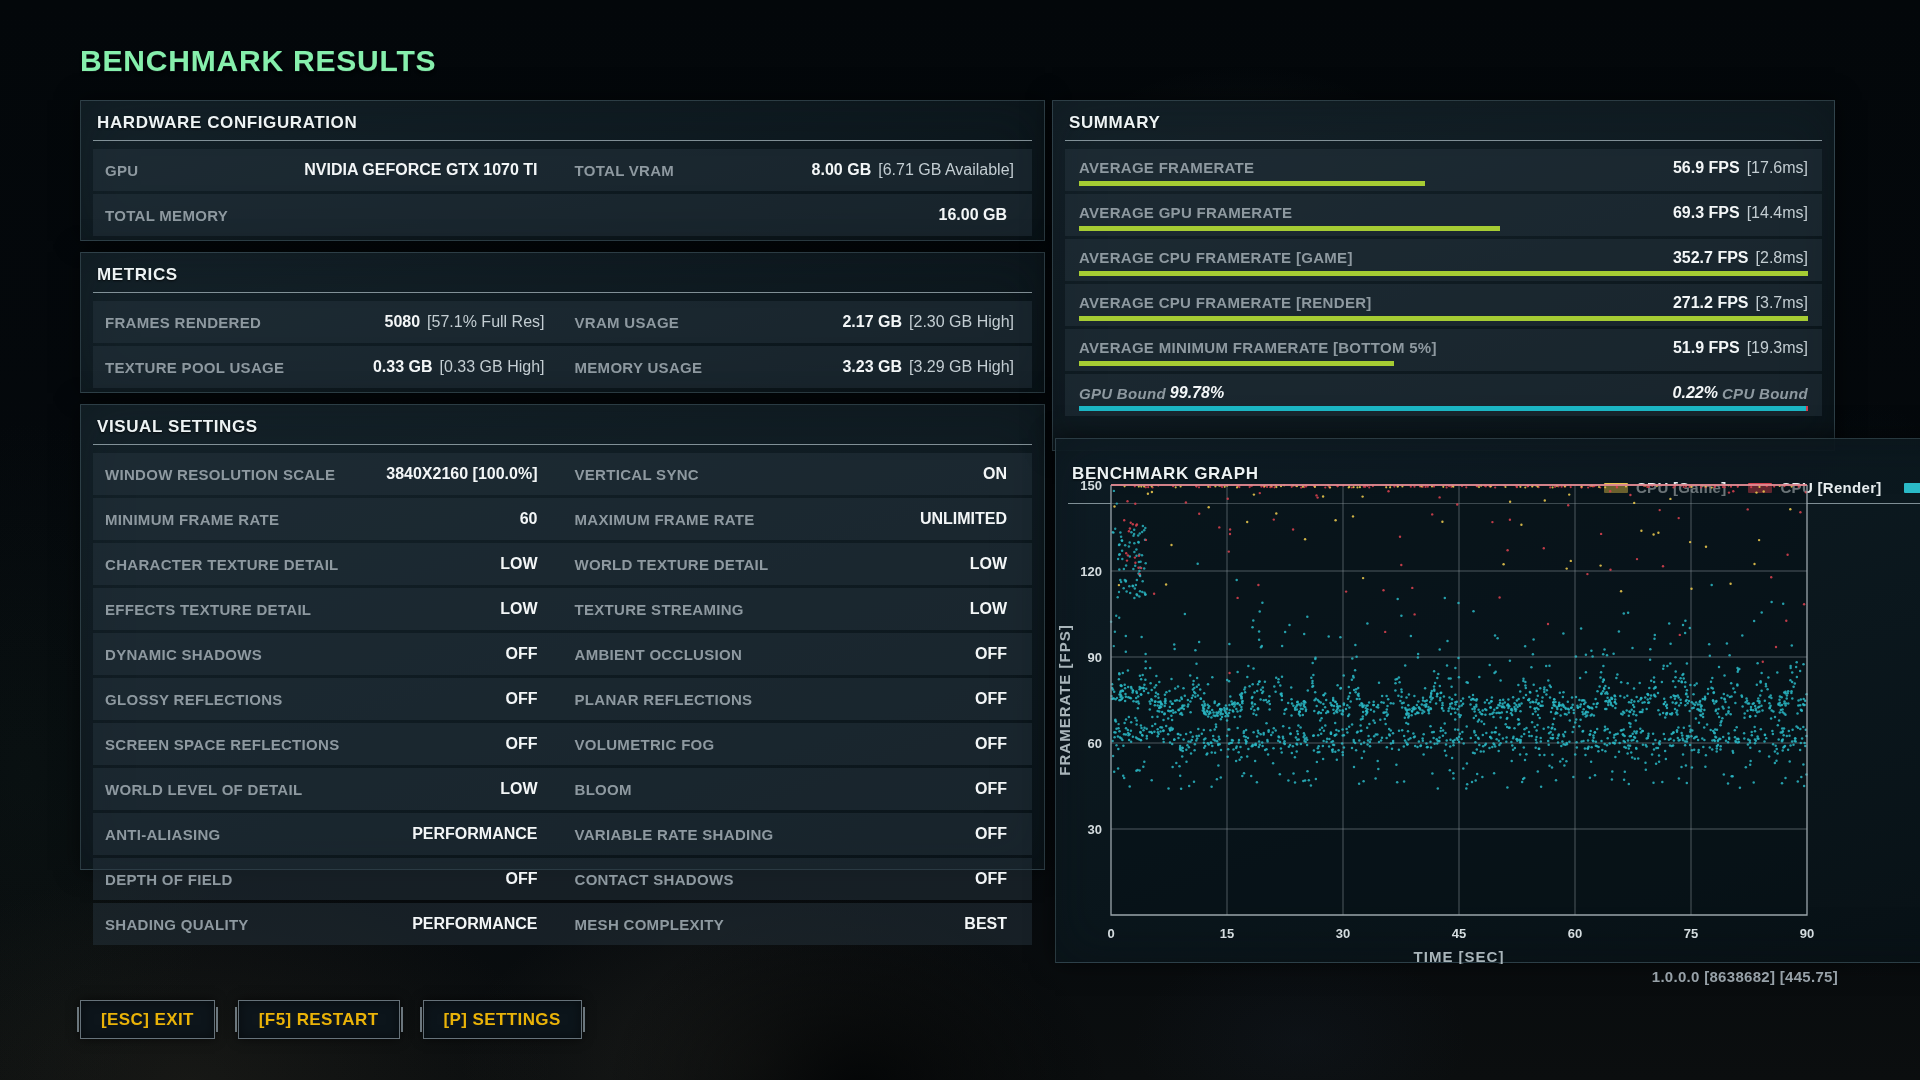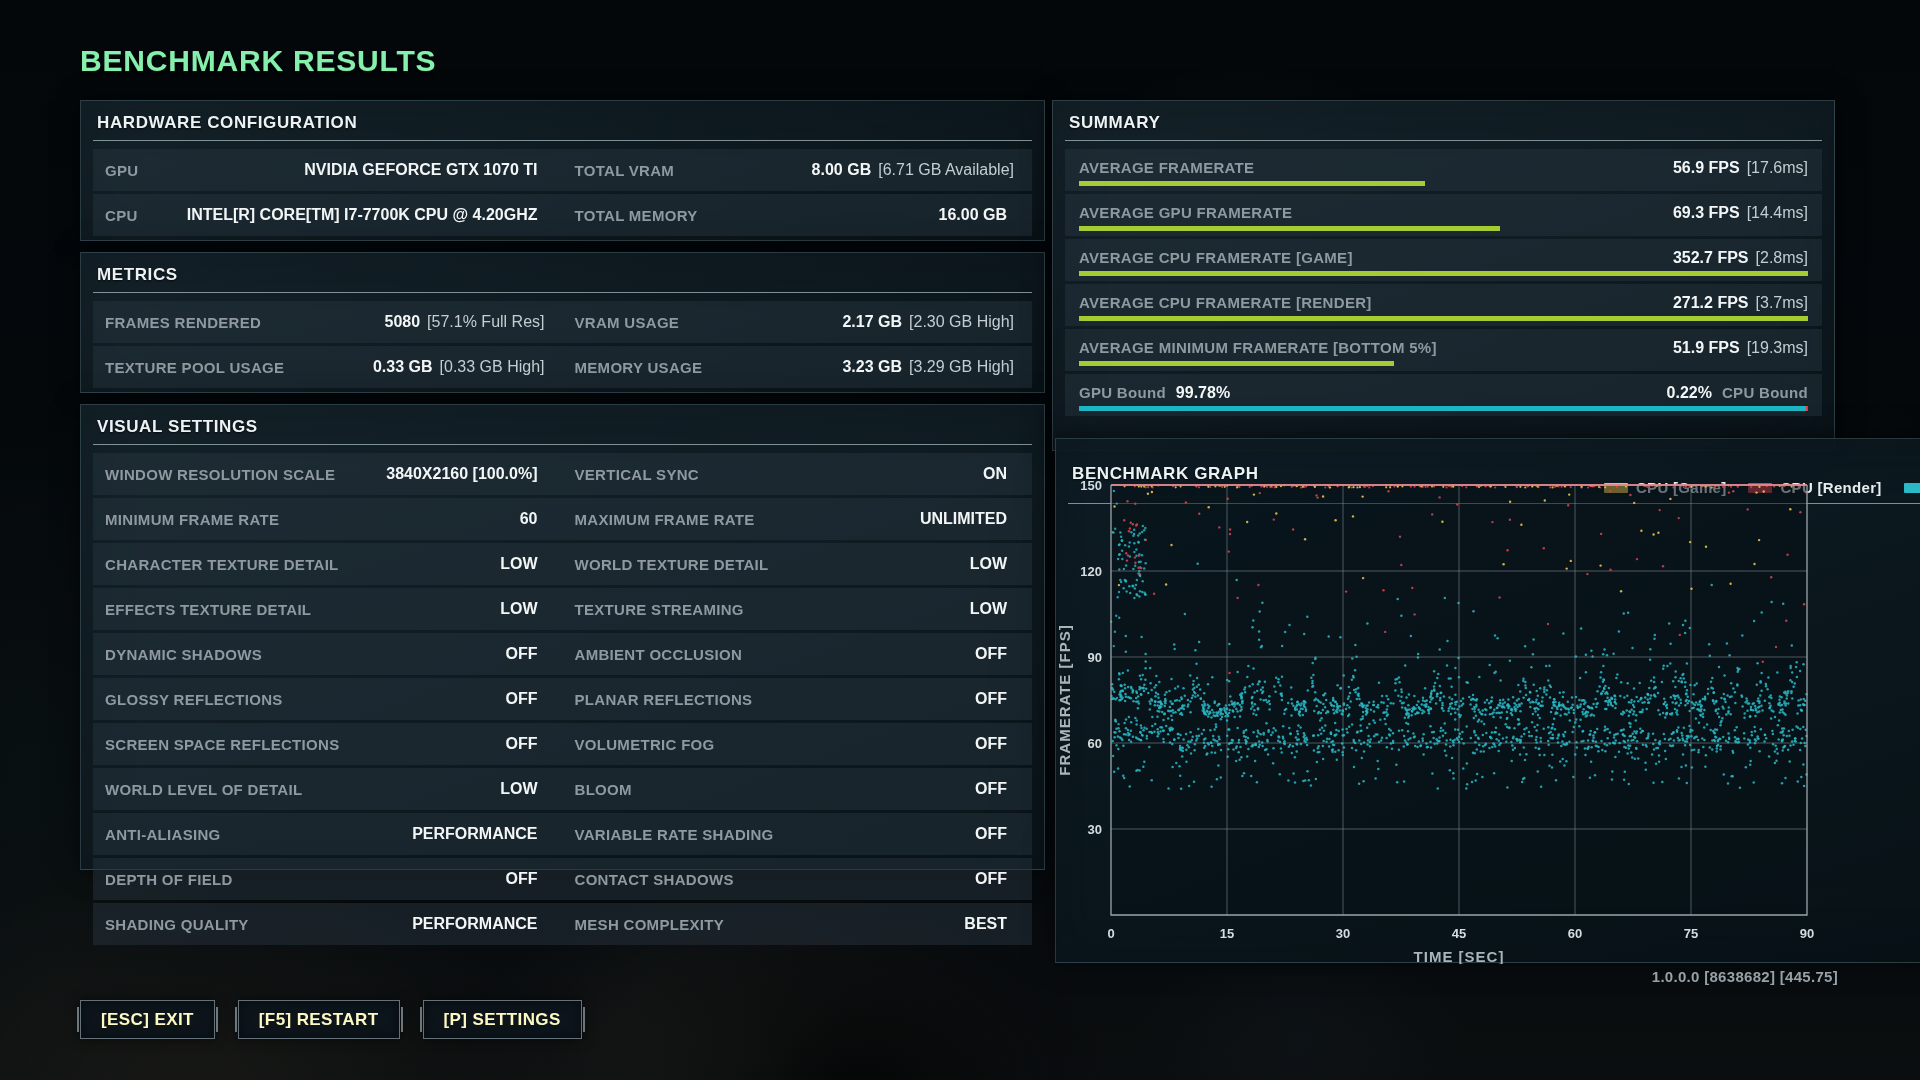--- a/index.html
+++ b/index.html
@@ -53,37 +53,37 @@
   .val{color:#f3f6f7;font-size:16px;font-weight:bold;white-space:nowrap;}
   .val i{font-style:normal;font-weight:normal;color:#c3cdd2;margin-left:7px;}
   
   .srow{height:42px;background:rgba(38,52,61,.5);padding:4px 14px 0 14px;box-sizing:border-box;
     display:flex;flex-direction:column;justify-content:center;gap:4px;}
   .sline{display:flex;justify-content:space-between;align-items:flex-start;}
   .sbar{height:5px;width:100%;position:relative;display:flex;}
   .sbar .fill{height:100%;background:#a6cc33;}
   .sbar .fill2{height:100%;background:#d4404e;}
   .bline{display:flex;justify-content:space-between;align-items:center;}
-  .bgroup{display:flex;align-items:center;gap:10px;}
+  .bgroup{display:flex;align-items:flex-end;gap:4px;font-style:italic;}
   
   .legend{display:flex;align-items:center;gap:22px;}
   .legitem{display:flex;align-items:center;gap:8px;margin-top:28px;}
   .legitem .sw{width:24px;height:10px;border-radius:1px;display:inline-block;}
   .legitem .lt{font-size:15px;font-weight:bold;color:#e7edef;letter-spacing:.3px;}
   #graph-svg{position:absolute;left:0;top:36px;}
   
   .version{position:absolute;z-index:2;top:968px;right:82px;
     font-size:15px;font-weight:bold;color:#97a1a8;letter-spacing:.3px;}
   .buttonsrow{position:absolute;z-index:3;left:80px;top:1000px;display:flex;gap:23px;}
   .gbtn{
     position:relative;box-sizing:border-box;height:39px;padding:0 20px;
     display:flex;align-items:center;
     background:rgba(12,22,28,.88);
     border:1px solid #66727a;
-    color:#fef9c3;font-size:17px;font-weight:bold;letter-spacing:.4px;
+    color:#eab308;font-size:17px;font-weight:bold;letter-spacing:.4px;
     cursor:pointer;box-shadow:0 0 10px rgba(0,0,0,.6), inset 0 0 12px rgba(0,0,0,.45);
   }
   .gbtn::before, .gbtn::after{
     content:"";position:absolute;top:6px;bottom:6px;width:2px;background:#7d8992;opacity:.85;
   }
   .gbtn::before{left:-4px;} .gbtn::after{right:-4px;}
 </style>
 </head>
 <body>
 
@@ -100,24 +100,20 @@
       <div class="half">
         <span class="lbl">GPU</span>
         <span class="val"><b>NVIDIA GEFORCE GTX 1070 TI</b><i></i></span>
       </div>
       <div class="half">
         <span class="lbl">TOTAL VRAM</span>
         <span class="val"><b>8.00 GB</b><i>[6.71 GB Available]</i></span>
       </div>
     </div>
     <div class="vrow">
-      <div class="half">
-        <span class="lbl">CPU</span>
-        <span class="val"><b>INTEL[R] CORE[TM] I7-7700K CPU @ 4.20GHZ</b><i></i></span>
-      </div>
       <div class="half">
         <span class="lbl">TOTAL MEMORY</span>
         <span class="val"><b>16.00 GB</b><i></i></span>
       </div>
     </div>
   </div>
 </section>
 
 <section class="panel" id="p-metrics">
   <div class="phead">

